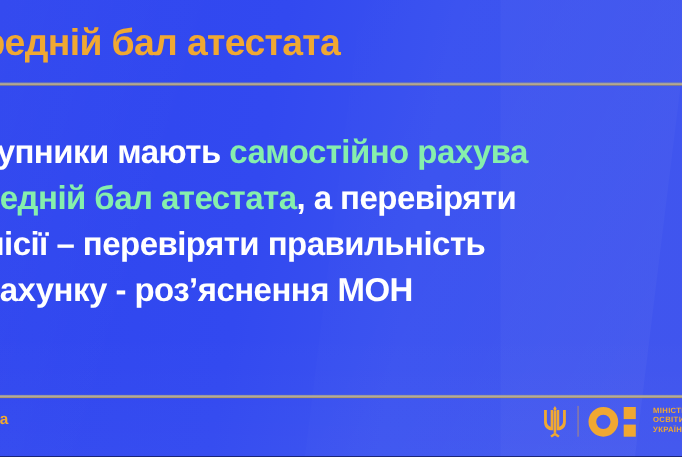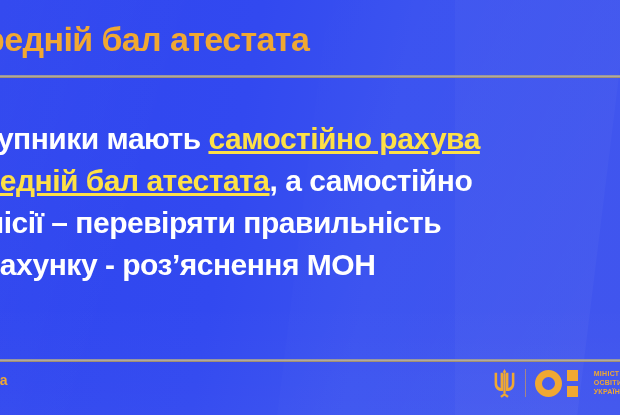--- a/index.html
+++ b/index.html
@@ -91,21 +91,21 @@
     top: 118px;
     width: 700px;
     font-size: 30px;
     font-weight: 700;
     line-height: 42px;
     letter-spacing: -0.5px;
     color: #ffffff;
     white-space: nowrap;
   }
   .body-copy .ln { display: block; height: 42px; }
-  .hl { color: #fde047; text-decoration: underline; }
+  .hl { color: #86efac; }
 
   
   .footer-url {
     position: absolute;
     left: -28px;
     top: 372px;
     font-size: 14px;
     font-weight: 700;
     color: #F0A832;
     letter-spacing: 0px;
@@ -176,21 +176,21 @@
 
   <div class="rule rule-top"></div>
 
   <div class="headline">редній бал атестата</div>
 
   <div class="body-copy">
     <span class="ln">
       <span>тупники мають </span><span class="hl">самостійно рахува</span>
     </span>
     <span class="ln">
-      <span class="hl">редній бал атестата</span><span>, а самостійно</span>
+      <span class="hl">редній бал атестата</span><span>, а перевіряти</span>
     </span>
     <span class="ln">
       <span>місії – перевіряти правильність</span>
     </span>
     <span class="ln">
       <span>рахунку - роз’яснення МОН</span>
     </span>
   </div>
 
   <div class="rule rule-bottom"></div>

